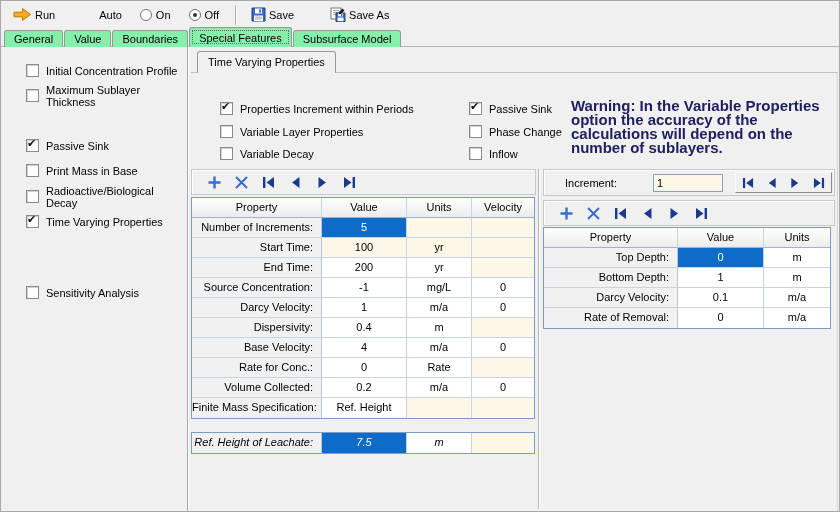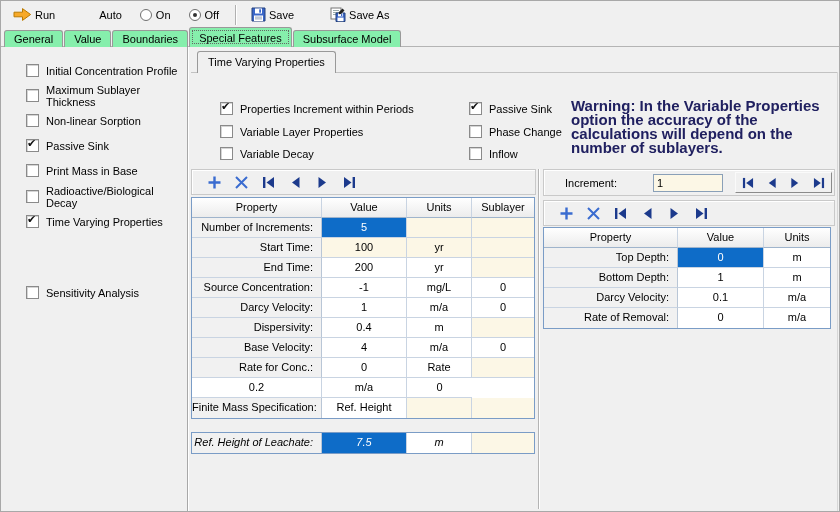--- a/index.html
+++ b/index.html
@@ -141,24 +141,20 @@
 
   <div id="sidebar">
     <div class="sb-row" style="top:41px">
       <span class="cb"></span>
       <span>Maximum Sublayer Thickness</span>
       </div>
     <div class="sb-row" style="top:16px">
       <span class="cb"></span>
       <span>Initial Concentration Profile</span>
       </div>
-    <div class="sb-row" style="top:66px">
-      <span class="cb"></span>
-      <span>Non-linear Sorption</span>
-      </div>
     <div class="sb-row" style="top:91px">
       <span class="cb checked">
           <span class="mark">✔</span>
         </span>
       <span>Passive Sink</span>
       </div>
     <div class="sb-row" style="top:116px">
       <span class="cb"></span>
       <span>Print Mass in Base</span>
       </div>
@@ -249,21 +245,21 @@
             <rect x="10.6" y="1" width="2.4" height="11" fill="#1c3a8c"></rect>
           </svg>
         </span>
     </div>
 
     <div class="grid lg" style="left:0px; top:150px; width:344px;">
       <div class="grow">
         <div class="cell hcell">Property</div>
         <div class="cell hcell">Value</div>
         <div class="cell hcell">Units</div>
-        <div class="cell hcell">Sublayer</div>
+        <div class="cell hcell">Velocity</div>
       </div>
       <div class="grow">
         <div class="cell pcell">Number of Increments:</div>
         <div class="cell c-s">5</div>
         <div class="cell c-c"></div>
         <div class="cell c-c"></div>
       </div>
       <div class="grow">
         <div class="cell pcell">Start Time:</div>
         <div class="cell c-c">100</div>
@@ -300,20 +296,21 @@
         <div class="cell c-w">m/a</div>
         <div class="cell c-w">0</div>
       </div>
       <div class="grow">
         <div class="cell pcell">Rate for Conc.:</div>
         <div class="cell c-w">0</div>
         <div class="cell c-w">Rate</div>
         <div class="cell c-c"></div>
       </div>
       <div class="grow">
+        <div class="cell pcell">Volume Collected:</div>
         <div class="cell c-w">0.2</div>
         <div class="cell c-w">m/a</div>
         <div class="cell c-w">0</div>
       </div>
       <div class="grow">
         <div class="cell pcell">Finite Mass Specification:</div>
         <div class="cell c-w">Ref. Height</div>
         <div class="cell c-c"></div>
         <div class="cell c-c"></div>
       </div>

